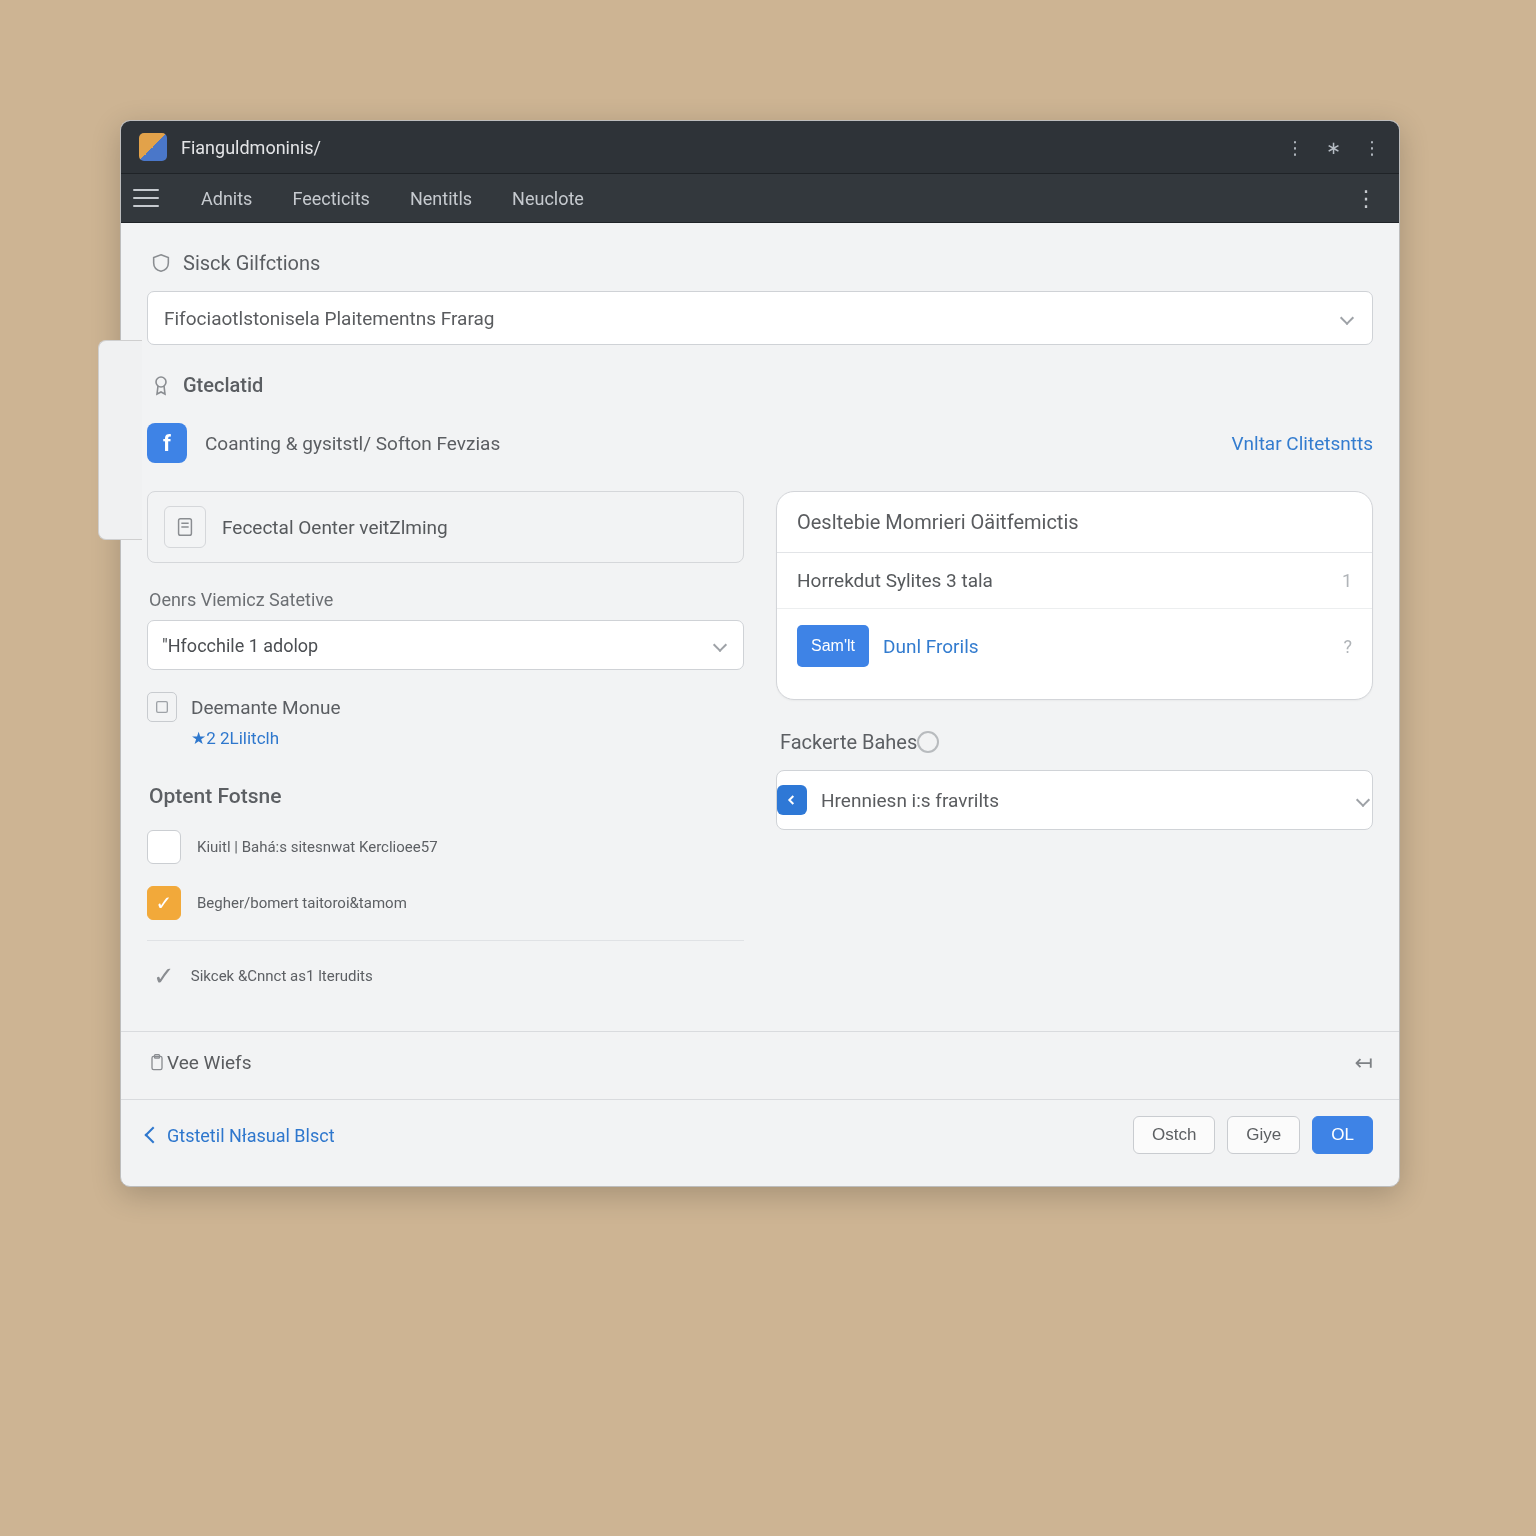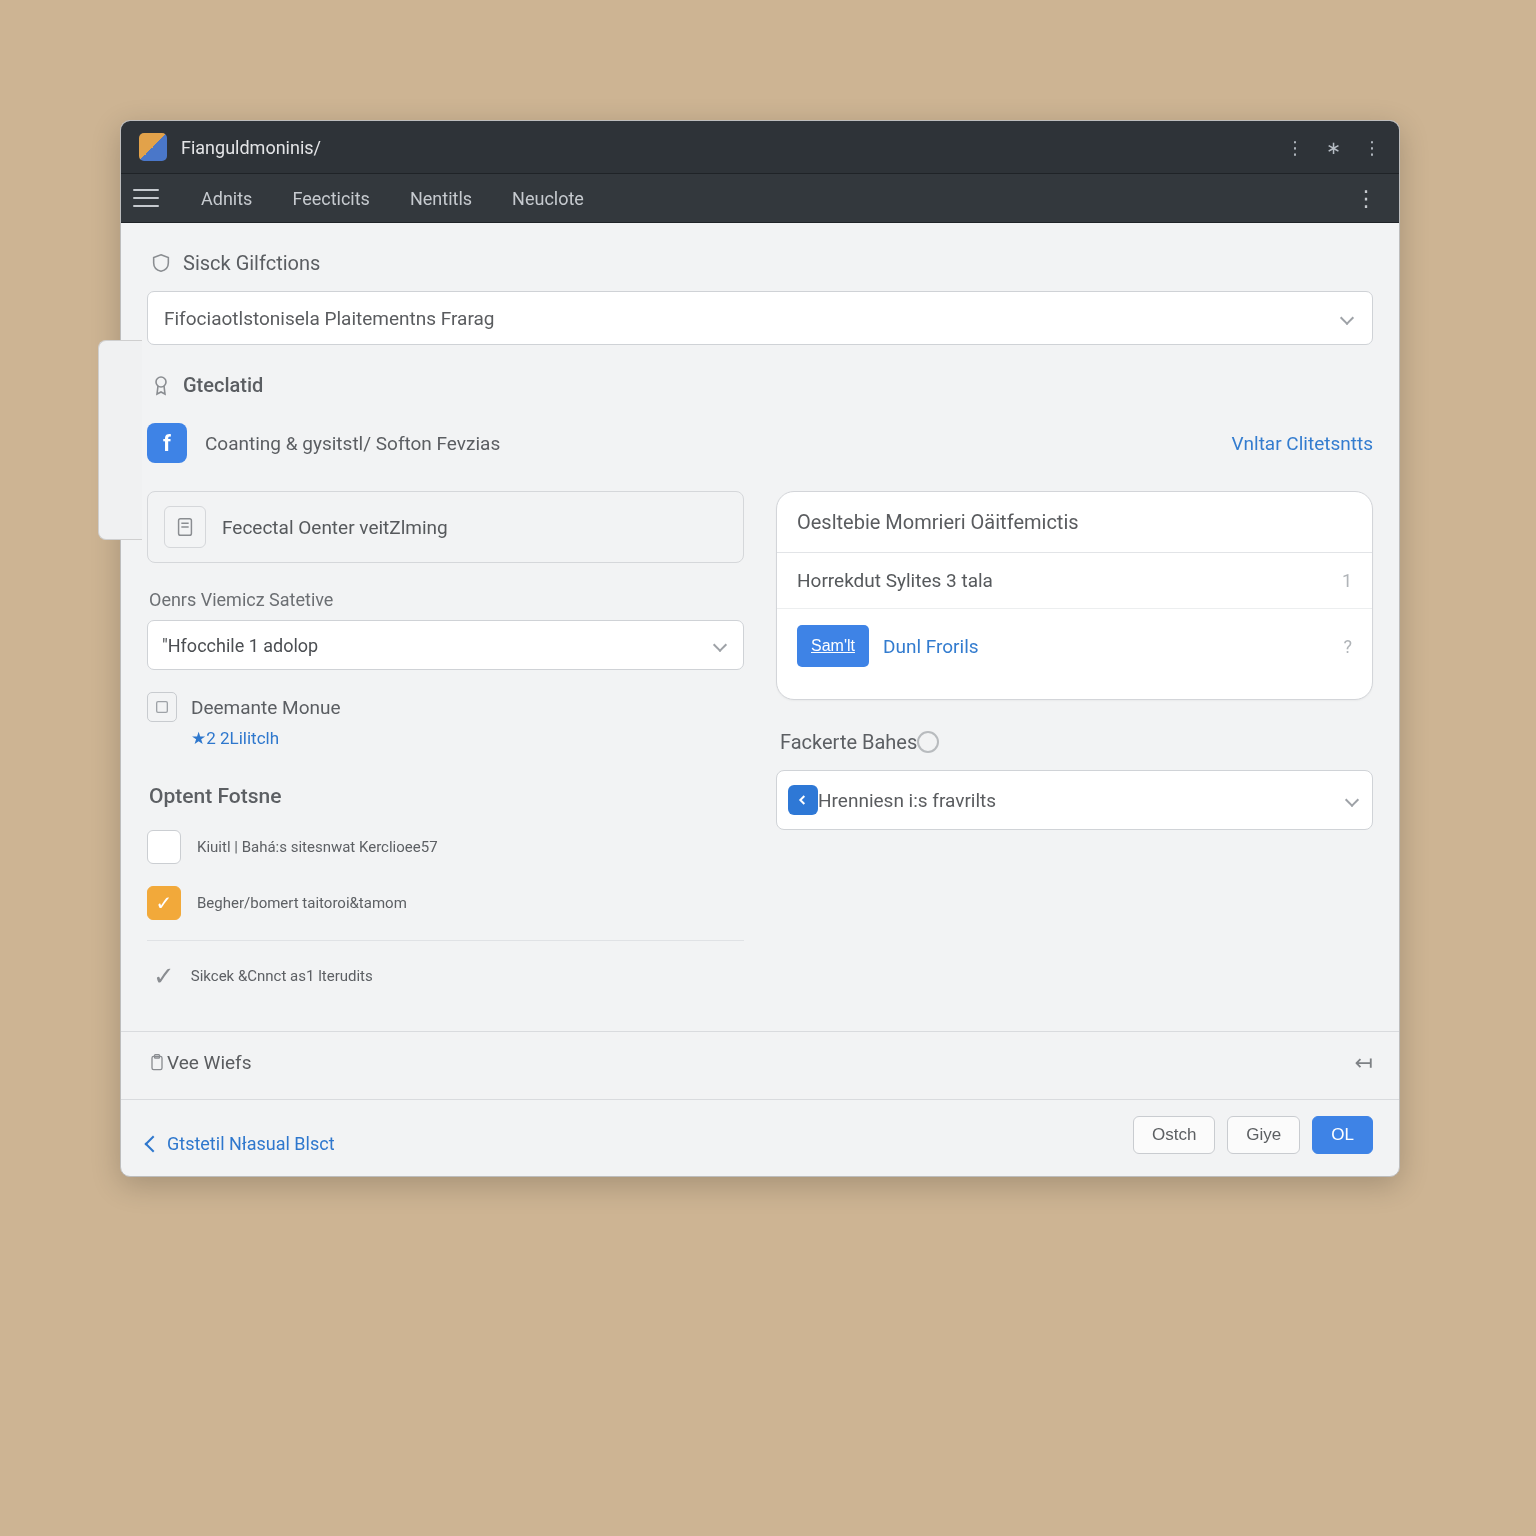--- a/index.html
+++ b/index.html
@@ -143,48 +143,48 @@
   padding:18px 20px; border-bottom:1px solid #e2e4e7;
   font-size:20px; color:#5a5c5f;
 }
 .right-card .rc-row {
   padding:16px 20px; border-bottom:1px solid #eceeef;
   font-size:19px; color:#56595c; display:flex; align-items:center;
 }
 .right-card .rc-last { border-bottom:none; padding-top:16px; display:flex; align-items:center; gap:14px;}
 .btn-sm {
   background:#3e83e6; color:#fff; border:none; border-radius:5px;
-  padding:12px 14px; font-size:16px; cursor:pointer;text-decoration:underline;
+  padding:12px 14px; font-size:16px; cursor:pointer;
 }
 .rc-q { margin-left:auto; color:#b0b4b8; font-size:18px;}
 .right-label {
   display:flex; align-items:center; 
   color:#5c5f63; font-size:20px; margin:30px 4px 16px 4px;
 }
 .radio {
   width:22px; height:22px; border:2px solid #b8bbbe; border-radius:50%;
 }
 .right-select {
-  display:flex; align-items:center; gap:0;
+  display:flex; align-items:center; gap:14px;
   background:#fff; border:1px solid #d0d3d7; border-radius:8px;
-  padding:14px 11px;
+  padding:14px 0;
 }
 .blue-sq {
   width:30px; height:30px; background:#2e78d6; border-radius:6px;
   display:flex; align-items:center; justify-content:center; color:#fff;
 }
 .divider { height:1px; background:#d9dbde; margin:28px -26px 0 -26px; }
 .footer {
   display:flex; align-items:center; padding:18px 26px 24px 26px;
 }
 .footer-left { display:flex; align-items:center; color:#5a5c5f; font-size:19px;}
 .clip-icon { color:#8a8d91; font-size:20px;}
 .footer-sep { height:1px; background:#d9dbde; margin:0 -26px; }
 .footer2 {
-  display:flex; align-items:flex-end; padding:16px 26px 22px 26px;gap:8px;
+  display:flex; align-items:center; padding:16px 26px 32px 26px;gap:8px;
 }
 .back-link { display:flex; align-items:center; gap:8px; color:#2e77cd; font-size:18px; cursor:pointer;}
 .back-chev {
   width:12px; height:12px; border-left:2px solid #2e77cd; border-bottom:2px solid #2e77cd;
   transform: rotate(45deg);
 }
 .footer-right { margin-left:auto; display:flex; gap:12px; align-items:center;}
 .btn {
   border:1px solid #c9ccd0; background:#fbfbfb; color:#5c5f62;
   padding:8px 18px; border-radius:6px; font-size:17px; cursor:pointer;

